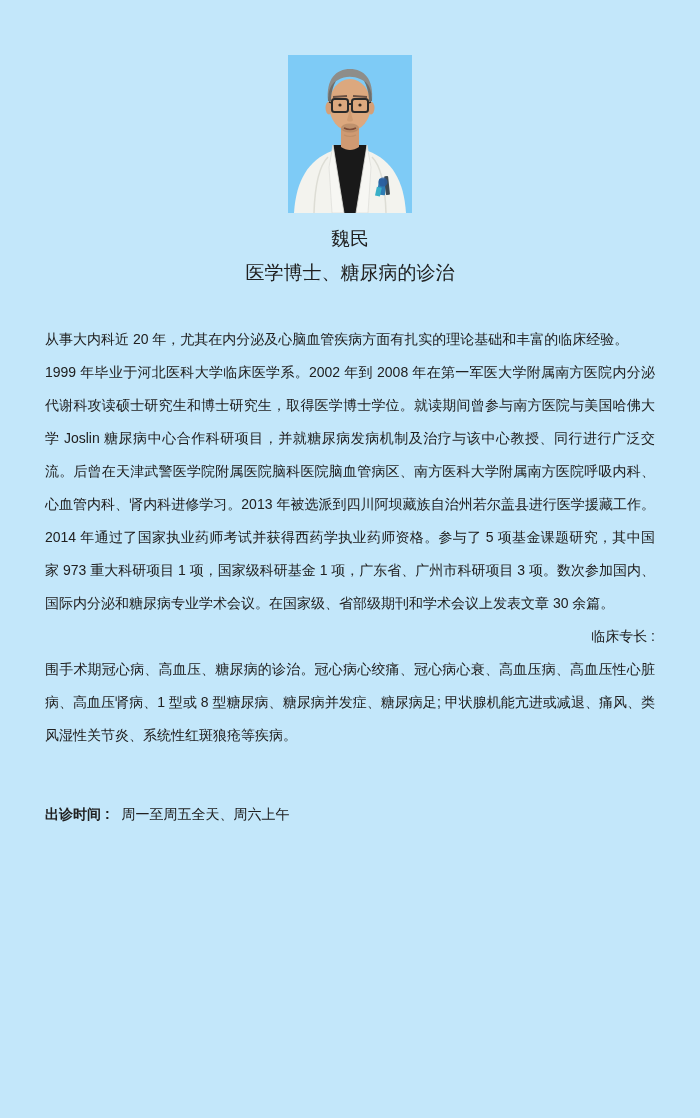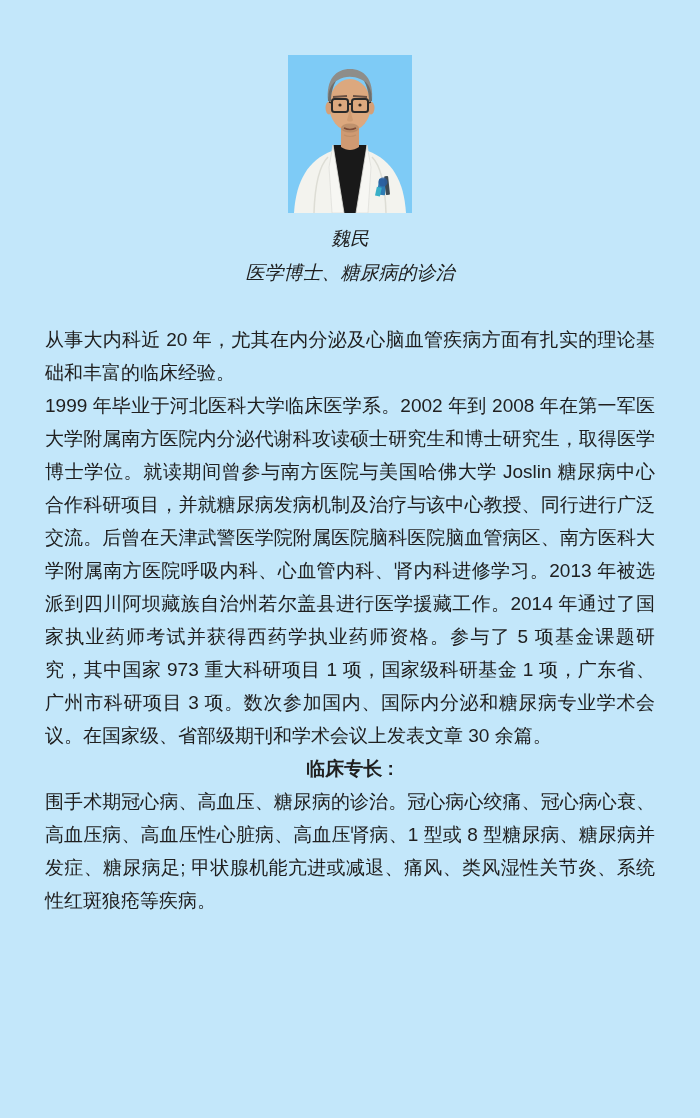--- a/index.html
+++ b/index.html
@@ -20,31 +20,30 @@
   .photo {
     width: 124px;
     height: 158px;
     display: block;
   }
   .header {
     text-align: center;
     margin-top: 9px;
     font-size: 19px;
     line-height: 34px;
-    font-style: italic;
   }
   .content {
     margin: 33px 45px 0 45px;
-    font-size: 19px;
+    font-size: 14px;
     line-height: 33px;
     text-align: justify;
     text-justify: inter-ideograph;
   }
   .content p { margin: 0; }
-  .specialty-label { font-weight: bold; text-align: center; }
+  .specialty-label { font-weight: normal; text-align: right; }
   .schedule { margin-top: 46px !important; text-align: left; }
   .schedule .label { font-weight: bold; margin-right: 12px; }
 </style>
 </head>
 <body>
 
 <div class="page">
 
   <div class="photo-wrap">
     <svg class="photo" viewBox="0 0 124 158" xmlns="http://www.w3.org/2000/svg">
@@ -98,15 +97,18 @@
   <div class="header">
     <div>魏民</div>
     <div>医学博士、糖尿病的诊治</div>
   </div>
 
   <div class="content">
     <p>从事大内科近 20 年，尤其在内分泌及心脑血管疾病方面有扎实的理论基础和丰富的临床经验。</p>
     <p>1999 年毕业于河北医科大学临床医学系。2002 年到 2008 年在第一军医大学附属南方医院内分泌代谢科攻读硕士研究生和博士研究生，取得医学博士学位。就读期间曾参与南方医院与美国哈佛大学 Joslin 糖尿病中心合作科研项目，并就糖尿病发病机制及治疗与该中心教授、同行进行广泛交流。后曾在天津武警医学院附属医院脑科医院脑血管病区、南方医科大学附属南方医院呼吸内科、心血管内科、肾内科进修学习。2013 年被选派到四川阿坝藏族自治州若尔盖县进行医学援藏工作。2014 年通过了国家执业药师考试并获得西药学执业药师资格。参与了 5 项基金课题研究，其中国家 973 重大科研项目 1 项，国家级科研基金 1 项，广东省、广州市科研项目 3 项。数次参加国内、国际内分泌和糖尿病专业学术会议。在国家级、省部级期刊和学术会议上发表文章 30 余篇。</p>
     <p class="specialty-label">临床专长 :</p>
     <p>围手术期冠心病、高血压、糖尿病的诊治。冠心病心绞痛、冠心病心衰、高血压病、高血压性心脏病、高血压肾病、1 型或 8 型糖尿病、糖尿病并发症、糖尿病足; 甲状腺机能亢进或减退、痛风、类风湿性关节炎、系统性红斑狼疮等疾病。</p>
+    <p class="schedule">
+      <span class="label">出诊时间 :</span><span>周一至周五全天、周六上午</span>
+    </p>
   </div>
 
 </div>
 
 </body></html>

